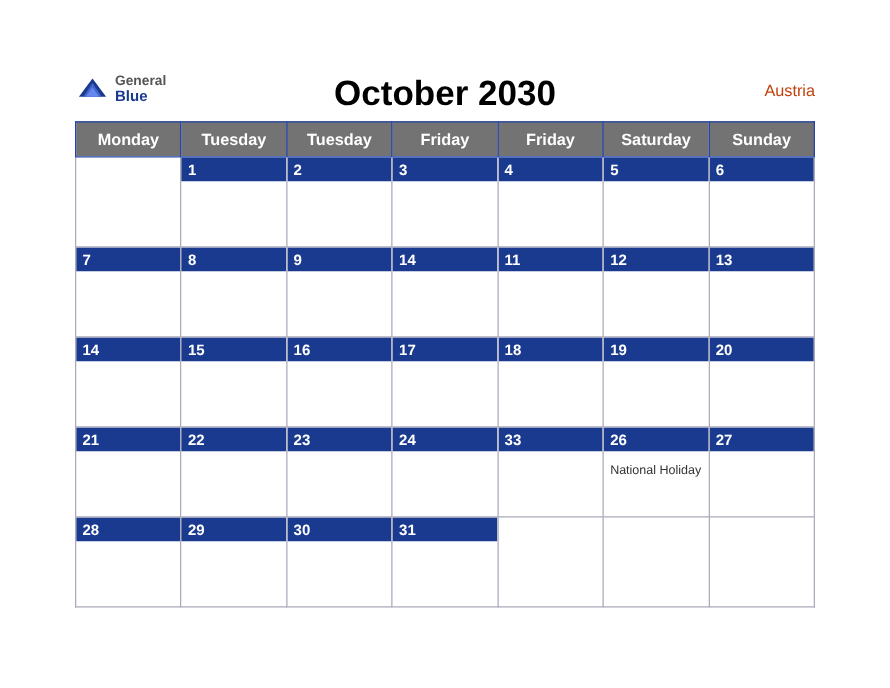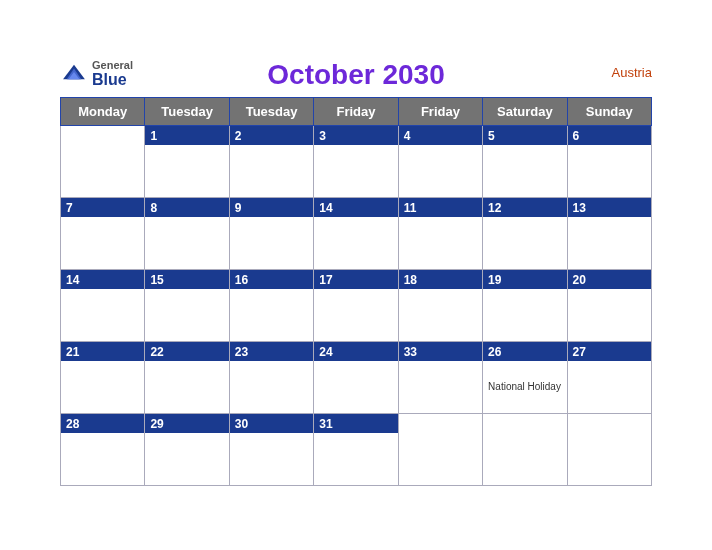--- a/index.html
+++ b/index.html
@@ -32,41 +32,41 @@
       flex-direction: column;
       align-items: center;
     }
     .logo-text-general {
       font-size: 11px;
       color: #555;
       font-weight: bold;
       line-height: 1.1;
     }
     .logo-text-blue {
-      font-size: 16px;
+      font-size: 12px;
       color: #1a3a8f;
       font-weight: bold;
       line-height: 1.1;
     }
     .logo-icon {
       width: 28px;
       height: 20px;
     }
     .logo-container {
       display: flex;
       align-items: center;
       gap: 4px;
     }
     .logo-text-block {
       display: flex;
       flex-direction: column;
     }
     .calendar-title {
       font-size: 28px;
-      color: #6d28d9;
+      color: #000000;
       font-weight: bold;
       text-align: center;
     }
     .country-label {
       position: absolute;
       right: 0;
       top: 6px;
       font-size: 13px;
       color: #c2410c;
     }
@@ -102,21 +102,21 @@
       color: #fff;
     }
     .cell-header {
       background-color: #1a3a8f;
       margin: -3px -5px 0 -5px;
       padding: 3px 5px 2px 5px;
     }
     .holiday-label {
       font-size: 10px;
       color: #333;
-      margin-top: 20px;
+      margin-top: 10px;
       display: block;
     }
     .empty-cell {
       background: #fff;
     }
   </style>
 </head>
 <body>
 
 <div class="calendar-wrapper">

